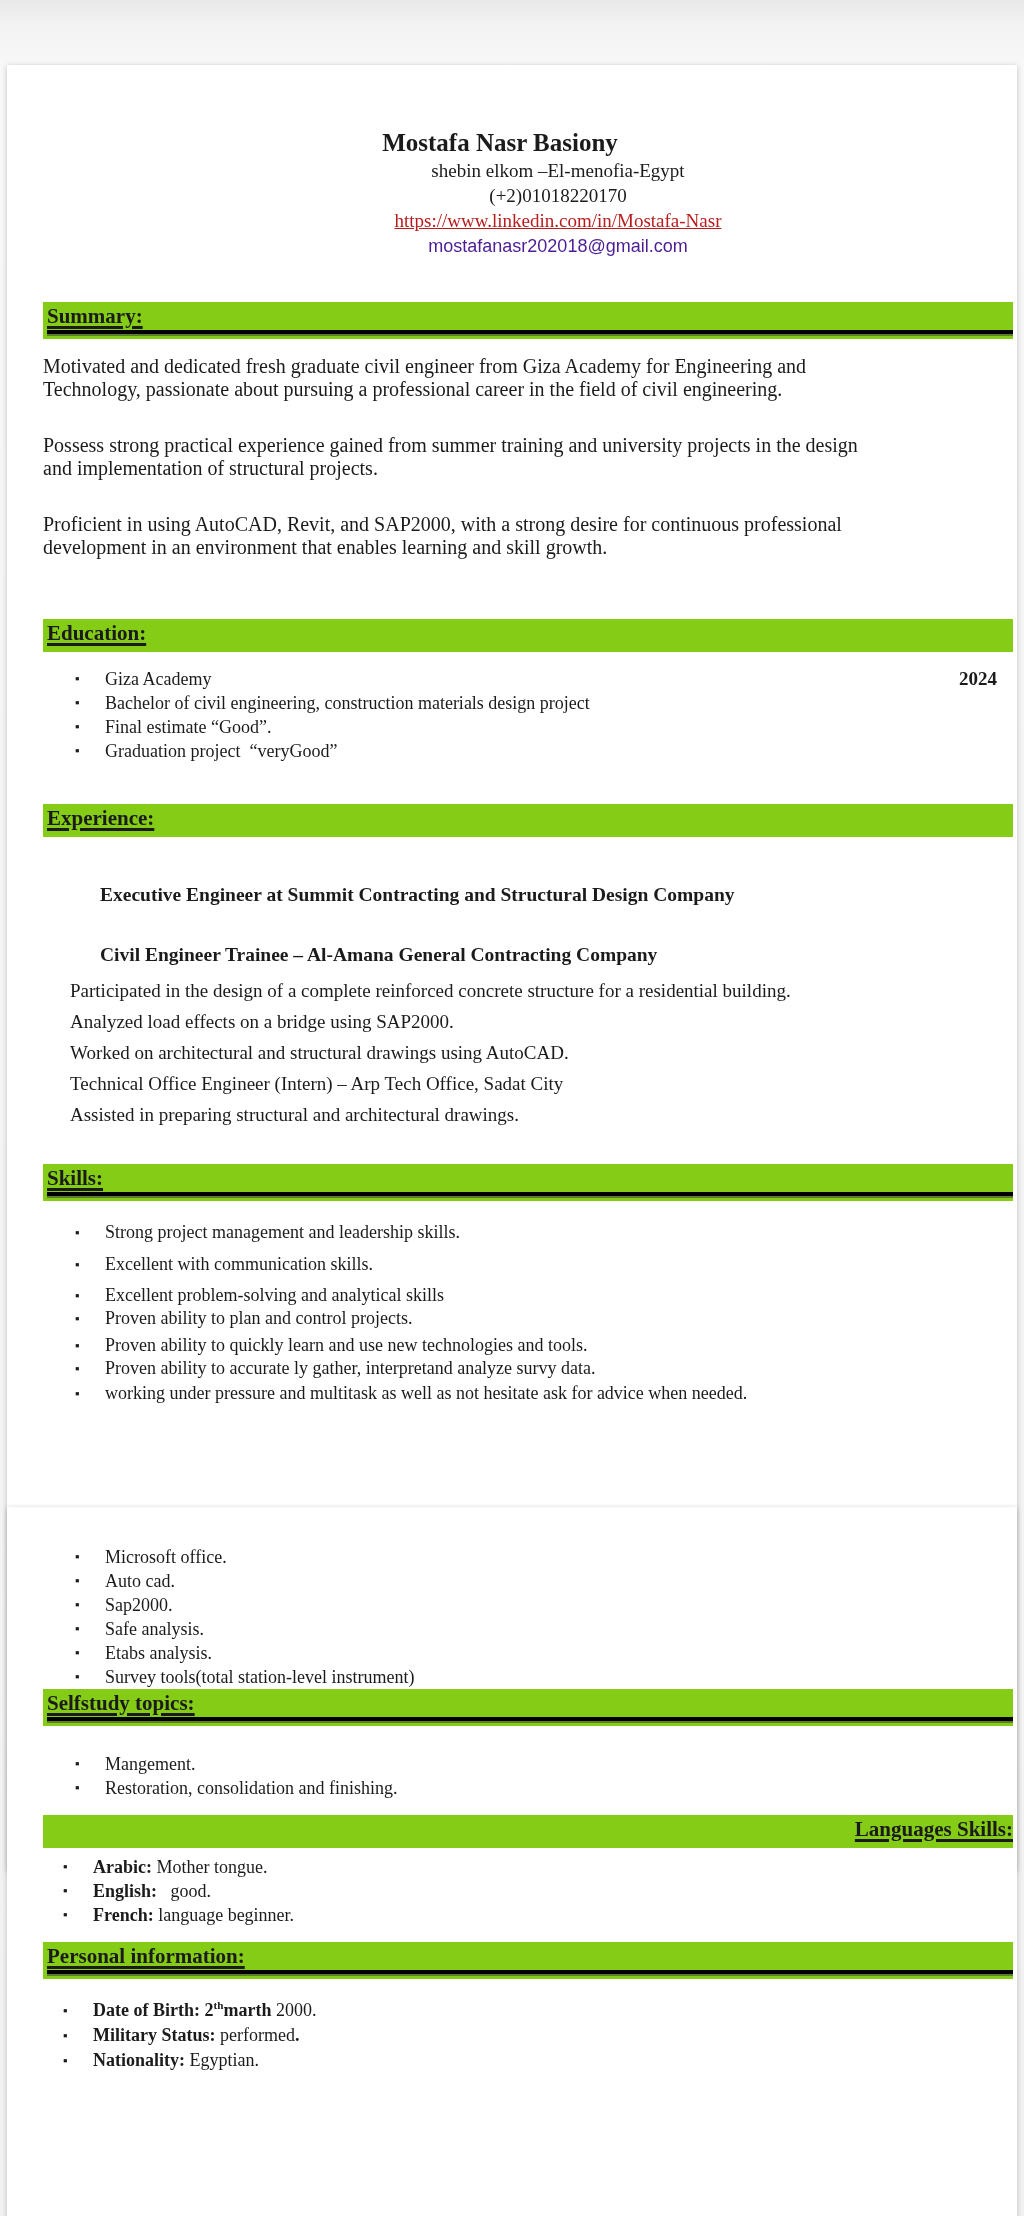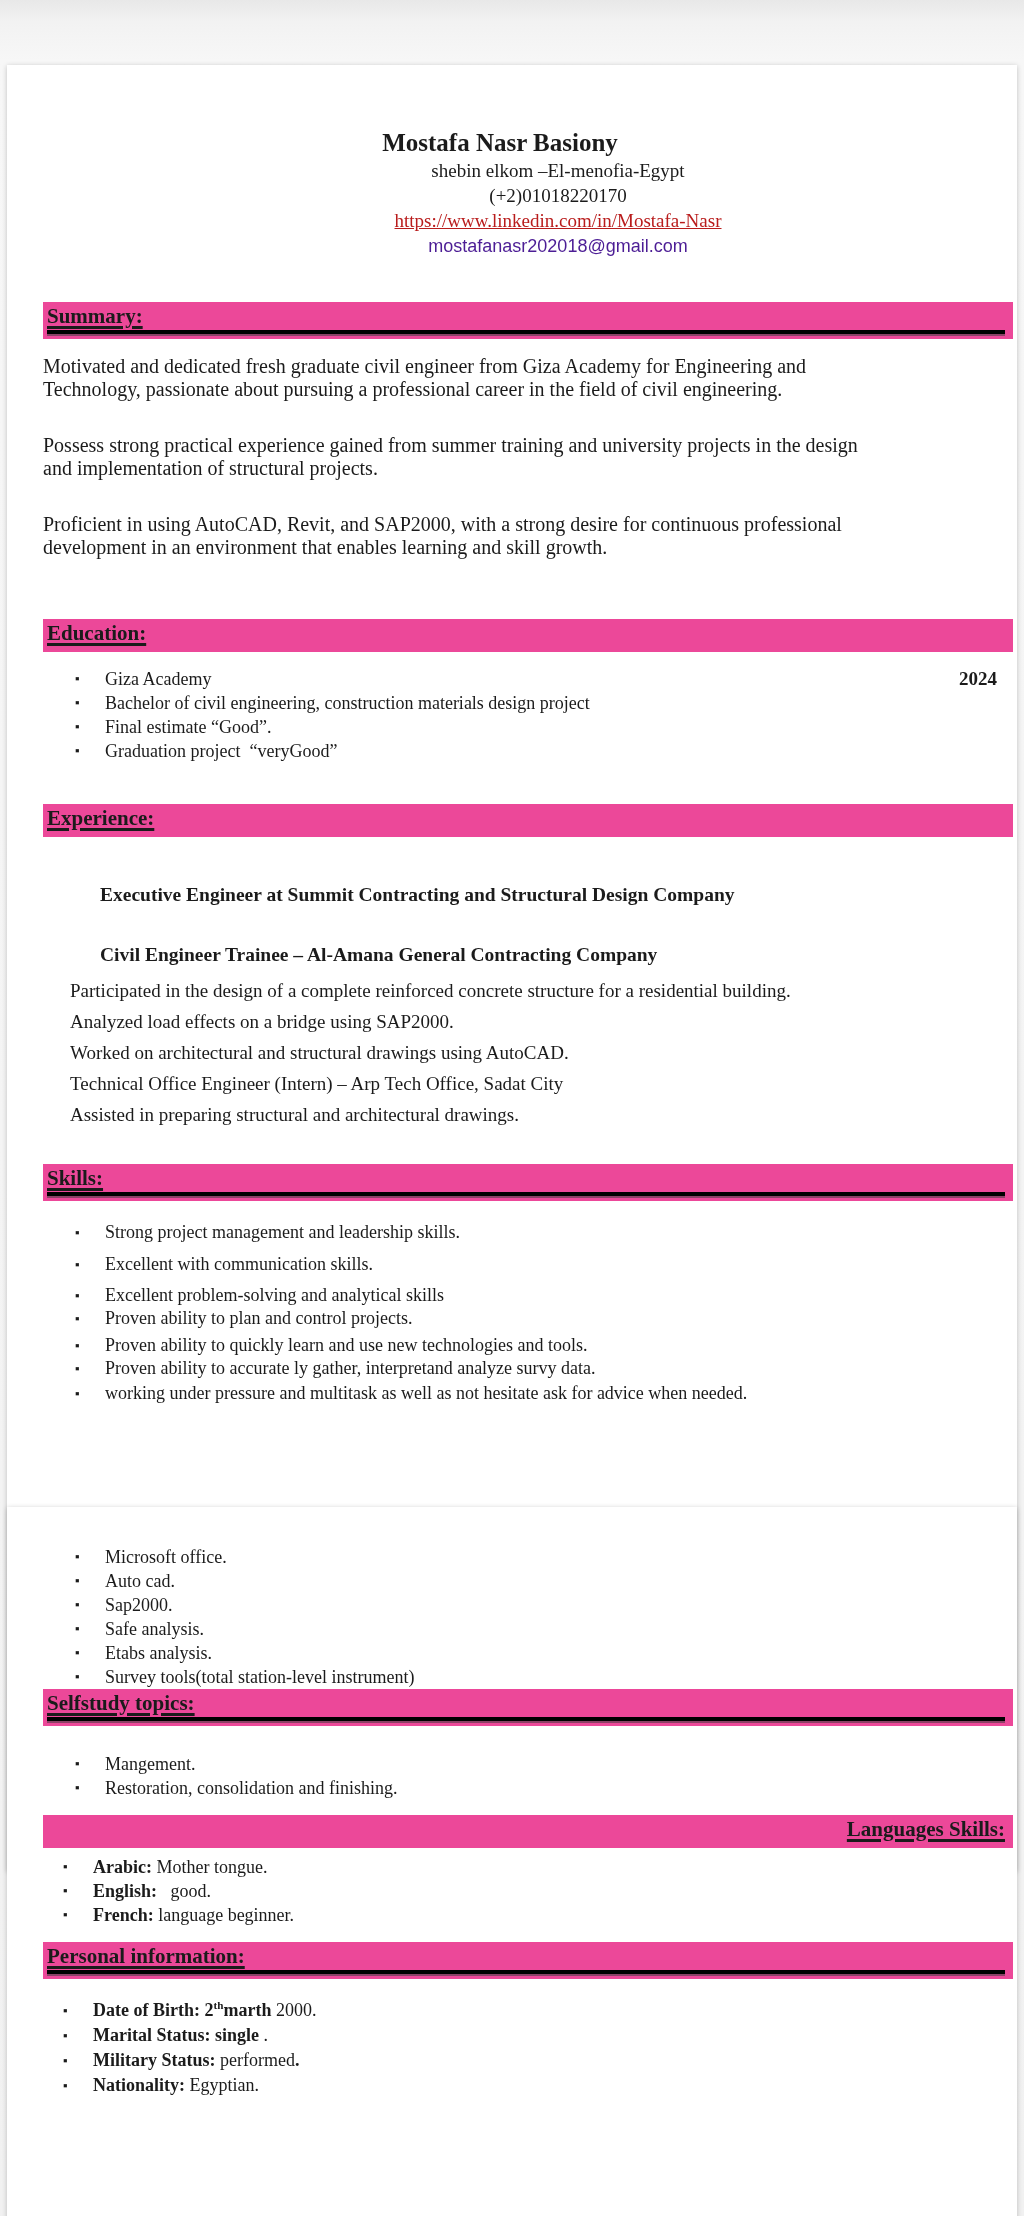--- a/index.html
+++ b/index.html
@@ -19,21 +19,21 @@
   .content{padding:0 4px 0 36px;}
 
   
   .resume-header{text-align:center;padding-top:63px;line-height:25px;font-size:19px;}
   .candidate-name{font-size:25px;font-weight:bold;line-height:30px;transform:translateX(-28px);}
   .contact-lines{transform:translateX(30px);}
   .link{color:#b91c1c;text-decoration:underline;cursor:pointer;}
   .email{color:#4c1d95;font-family:"Liberation Sans","DejaVu Sans",sans-serif;font-size:18px;}
 
   
-  .bar{background:#ec4899;padding:2px 8px 5px 4px;}
+  .bar{background:#84cc16;padding:2px 0 5px 4px;}
   .bar-inner{line-height:25px;}
   .bar.lined .bar-inner{border-bottom:4px solid #000;box-shadow:0 2px 0 rgba(60,60,60,0.55);}
   .bar-title{
     font-weight:bold;font-size:21px;
     text-decoration:underline;text-decoration-thickness:2.5px;text-underline-offset:3px;
   }
 
   
   .para{font-size:20px;line-height:23px;white-space:pre-line;margin:33px 0 0 0;}
   .para.first{margin-top:16px;}
@@ -185,19 +185,18 @@
         <li><span class="b">Arabic:</span><span> Mother tongue.</span></li>
         <li><span class="b">English:</span><span>   good.</span></li>
         <li><span class="b">French:</span><span> language beginner.</span></li>
       </ul>
 
     <div class="bar lined personal-bar">
       <div class="bar-inner"><span class="bar-title">Personal information:</span></div>
     </div>
     <ul class="blist tight personal-list">
         <li><span class="b">Date of Birth: 2</span><sup class="b">th</sup><span class="b">marth</span><span> 2000.</span></li>
-        <li><span class="b">Marital Status: single</span><span> .</span></li>
         <li><span class="b">Military Status:</span><span> performed</span><span class="b">.</span></li>
         <li><span class="b">Nationality:</span><span> Egyptian.</span></li>
       </ul>
 
   </div>
 </div>
 
 </body></html>

